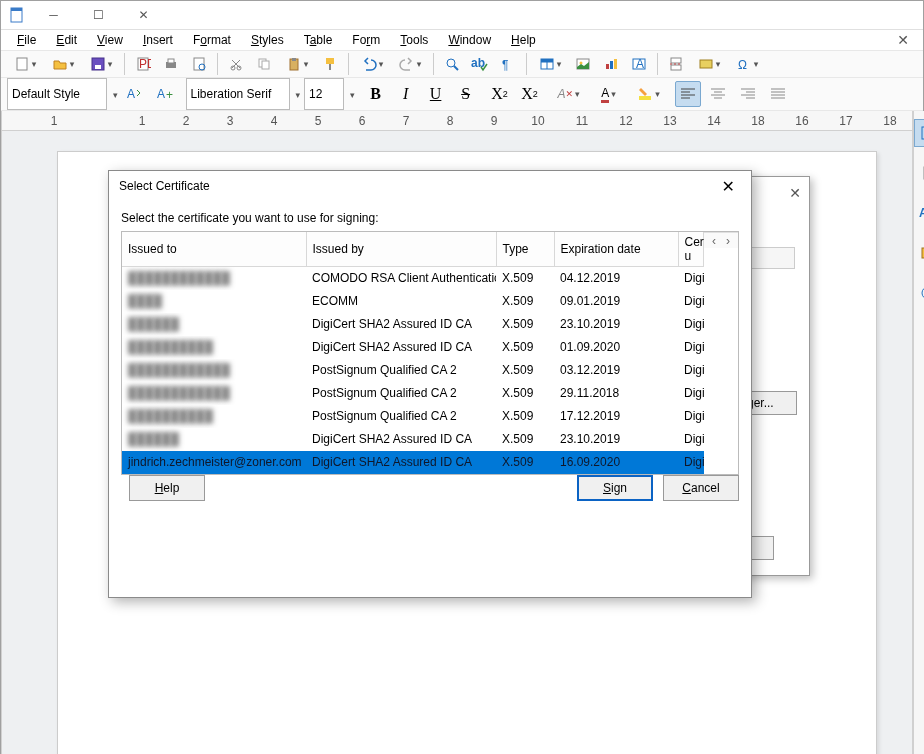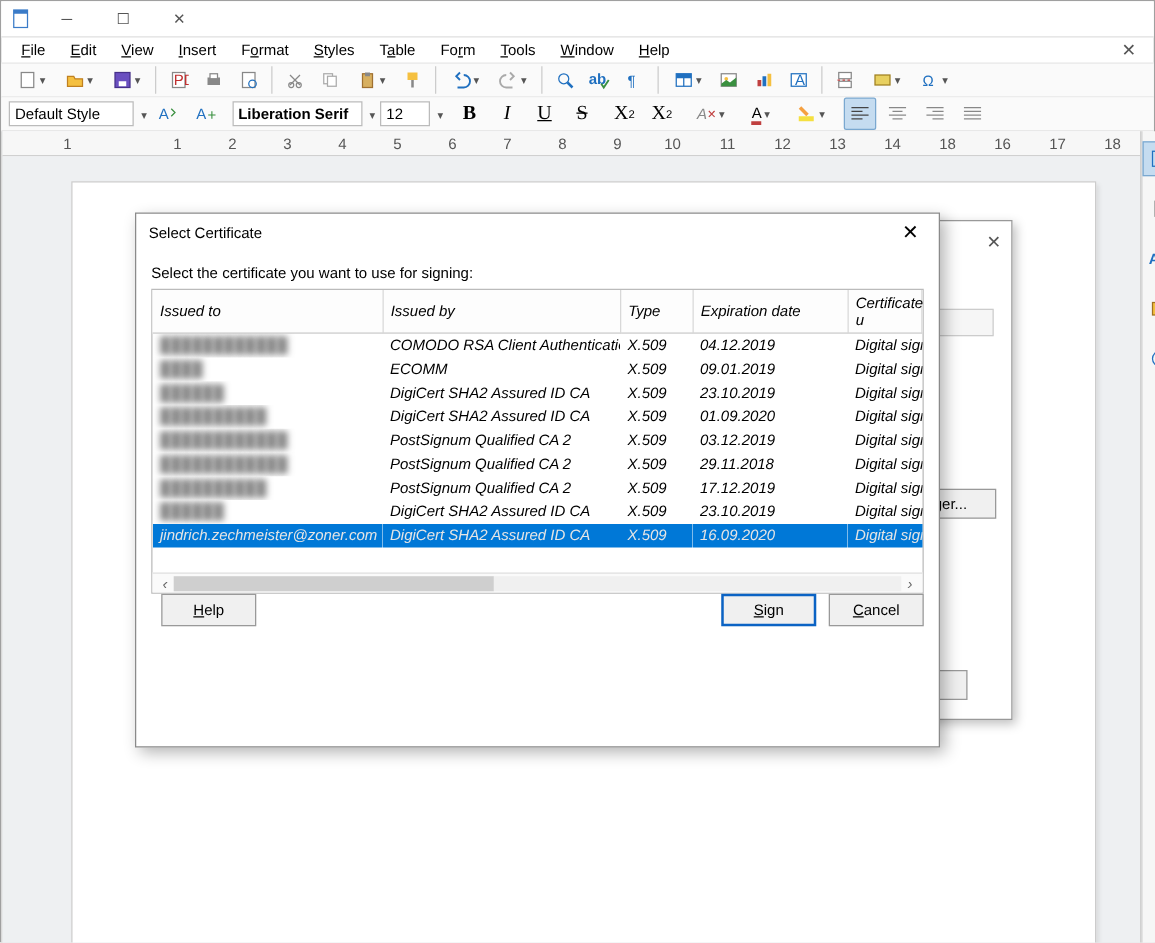--- a/index.html
+++ b/index.html
@@ -16,23 +16,23 @@
 .menubar .mitem u { text-decoration: underline; }
 .menubar .spacer { flex: 1; }
 .menubar .close-doc { padding: 2px 8px; color: #555; font-size: 14px; }
 
 .toolbar { height: 34px; border-top: 1px solid #e8e8e8; border-bottom: 1px solid #e8e8e8; background: #fafafa; display: flex; align-items: center; padding: 0 6px; gap: 2px; }
 .toolbar .tbtn { width: 26px; height: 26px; display: flex; align-items: center; justify-content: center; border-radius: 2px; }
 .toolbar .tbtn.wide { width: 36px; }
 .toolbar .sep { width: 1px; height: 22px; background: #ccc; margin: 0 3px; }
 
 .fmtbar { height: 34px; border-bottom: 1px solid #e8e8e8; background: #fafafa; display: flex; align-items: center; padding: 0 6px; gap: 4px; }
-.fmtbar select, .fmtbar input { height: 20px; border: 1px solid #bbb; background: #fff; padding: 0 4px; }
+.fmtbar select, .fmtbar input { height: 32px; border: 1px solid #bbb; background: #fff; padding: 0 4px; }
 .fmtbar .style-sel { width: 100px; }
-.fmtbar .font-sel { width: 104px; font-weight: bold; }
+.fmtbar .font-sel { width: 104px; }
 .fmtbar .size-sel { width: 40px; }
 .fmtbar .fbtn { width: 26px; height: 26px; display: flex; align-items: center; justify-content: center; font-family: "Times New Roman", serif; font-size: 16px; border-radius: 2px; }
 .fmtbar .fbtn.wide { width: 36px; }
 .fmtbar .fbtn.active { background: #c5dcf0; border: 1px solid #7aa8d0; }
 
 .workarea { flex: 1; display: flex; background: #eef0f2; position: relative; }
 .ruler-v { width: 20px; background: #f7f7f7; border-right: 1px solid #d0d0d0; }
 .maincol { flex: 1; display: flex; flex-direction: column; }
 .ruler-h { height: 20px; background: #f7f7f7; border-bottom: 1px solid #d0d0d0; display: flex; align-items: center; padding-left: 30px; gap: 0; font-size: 9px; color: #555; }
 .ruler-h .tick { width: 44px; text-align: center; }
@@ -51,26 +51,26 @@
 .bgdialog .closebtn { position: absolute; right: 35px; bottom: 15px; }
 .bgdialog .bghdr { position: absolute; right: 14px; top: 70px; width: 80px; border: 1px solid #ccc; padding: 3px 6px; background: #f6f6f6; }
 
 
 .dialog { position: absolute; left: 108px; top: 170px; width: 644px; height: 428px; background: #fff; border: 1px solid #8a8a8a; box-shadow: 4px 4px 12px rgba(0,0,0,0.3); display: flex; flex-direction: column; }
 .dialog .dtitle { height: 30px; display: flex; align-items: center; padding: 0 10px; }
 .dialog .dtitle .t { flex: 1; font-size: 12px; }
 .dialog .dtitle .x { font-size: 16px; padding: 0 6px; }
 .dialog .body { flex: 1; padding: 6px 12px 12px 12px; display: flex; flex-direction: column; }
 .dialog .instr { padding: 4px 0 6px 0; }
-.dialog .listwrap { border: 1px solid #bbb; height: 244px; display: flex; flex-direction: column; font-style: italic; }
+.dialog .listwrap { border: 1px solid #bbb; height: 244px; display: flex; flex-direction: row; }
 .dialog table { width: 100%; border-collapse: collapse; table-layout: fixed; }
 .dialog th { text-align: left; font-weight: normal; background: #fdfdfd; border: 1px solid #d8d8d8; border-top: none; padding: 3px 6px; height: 20px; }
 .dialog th:first-child { border-left: none; }
 .dialog td { padding: 2px 6px; white-space: nowrap; overflow: hidden; text-overflow: clip; height: 19px; }
-.dialog tr.sel td { background: #0078d7; color: #e5e5e5; }
+.dialog tr.sel td { background: #0078d7; color: #0f172a; }
 .dialog .blurred { color: transparent; text-shadow: 0 0 5px rgba(90,90,90,0.7); user-select: none; }
 .dialog .listfill { flex: 1; }
 .dialog .hscroll { height: 16px; border-top: 1px solid #e0e0e0; display: flex; align-items: center; padding: 0 3px; background: #fafafa; }
 .dialog .hscroll .arrow { width: 14px; text-align: center; color: #666; }
 .dialog .hscroll .track { flex: 1; height: 12px; background: #f0f0f0; position: relative; }
 .dialog .hscroll .thumb { position: absolute; left: 0; top: 0; width: 44%; height: 100%; background: #cfcfcf; }
 .dialog .viewcert-row { display: flex; justify-content: flex-end; padding: 8px 0 10px 0; }
 .dialog .viewcert-row button { height: 24px; padding: 0 10px; background: #f0f0f0; border: 1px solid #999; }
 .dialog .desc-row { display: flex; align-items: center; gap: 8px; margin-bottom: 18px; }
 .dialog .desc-row input { flex: 1; height: 22px; border: 1px solid #999; padding: 0 4px; }

